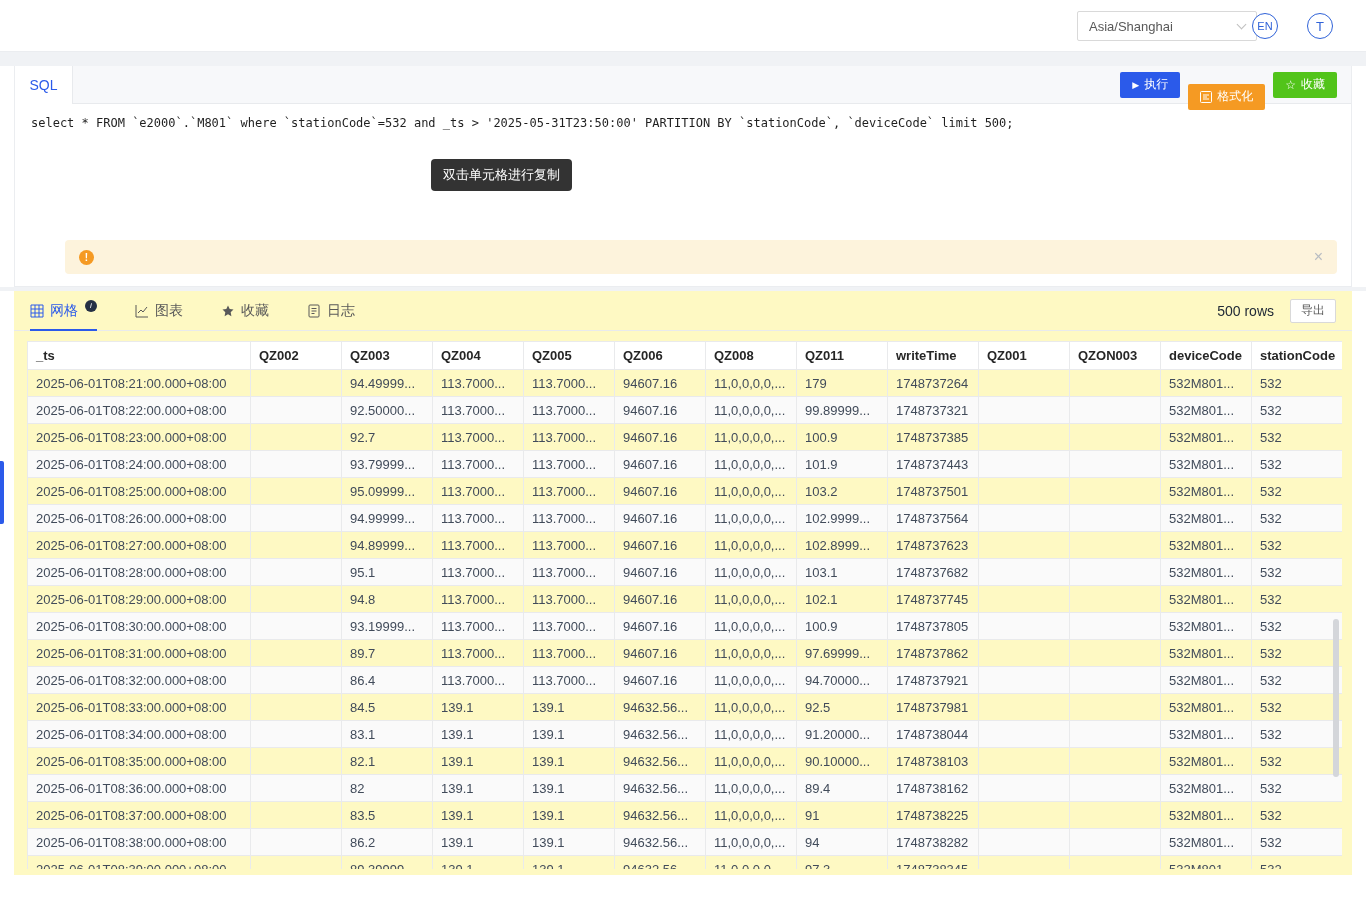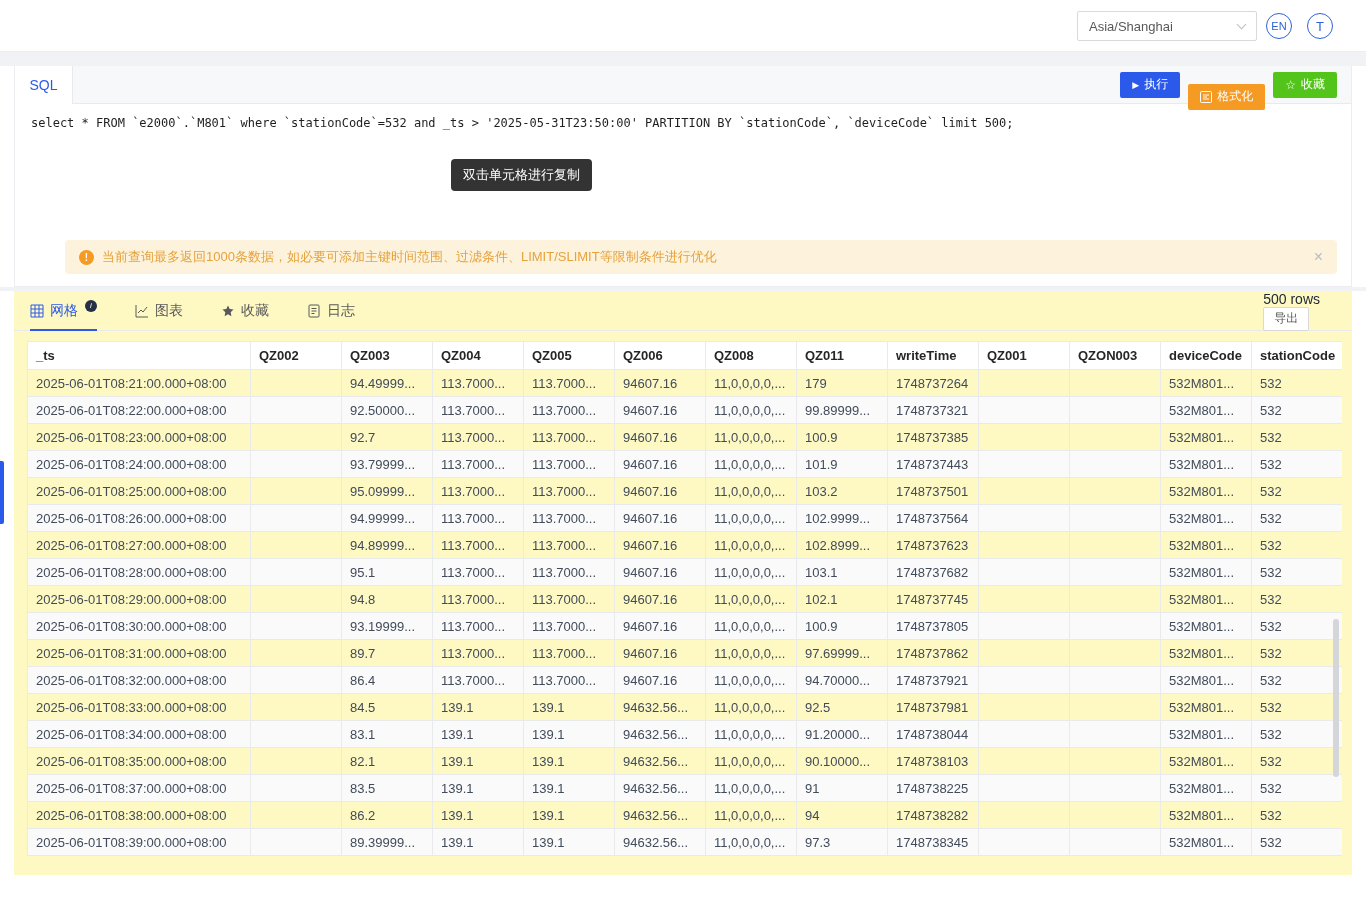--- a/index.html
+++ b/index.html
@@ -9,21 +9,21 @@
   
   .topbar { position:relative; height:52px; background:#fff; border-bottom:1px solid #ebedf0; }
   .tz-select { position:absolute; top:11px; right:109px; width:180px; height:30px;
     border:1px solid #d9d9d9; border-radius:2px; background:#fff; display:flex;
     align-items:center; justify-content:space-between; padding:0 11px; font-size:13px; color:#595959; cursor:pointer; }
   .chevron { width:7px; height:7px; border-right:1.5px solid #bfbfbf; border-bottom:1.5px solid #bfbfbf;
     transform:rotate(45deg); margin-top:-4px; }
   .badge { position:absolute; top:13px; width:26px; height:26px; border-radius:50%;
     border:1px solid #2f62d8; color:#2f62d8; display:flex; align-items:center; justify-content:center;
     font-size:11px; cursor:pointer; background:#fff; }
-  .badge-en { right:74px; }
+  .badge-en { right:88px; }
   .badge-user { right:33px; font-size:13px; }
 
   .gray-band { height:14px; background:#f0f2f5; }
 
   
   .sql-card { margin:0 14px; background:#fff; border:1px solid #ebedf0; border-top:none; }
   .sql-tabbar { height:38px; background:#f7f8fa; border-bottom:1px solid #e8eaed; display:flex; align-items:stretch; }
   .sql-tab { width:58px; background:#fff; color:#2b5aea; font-size:14px; display:flex;
     align-items:center; justify-content:center; border-right:1px solid #e8eaed; margin-bottom:-1px; cursor:pointer; }
   .sql-actions { margin-left:auto; display:flex; align-items:center; gap:8px; padding-right:14px; }
@@ -32,21 +32,21 @@
     font-family:"Liberation Sans", sans-serif; }
   .btn-exec { background:#2b5aea; }
   .btn-format { background:#f59a23;margin-top:24px; }
   .btn-fav { background:#52c41a; }
   .btn .mini { font-size:9px; }
   .btn .star { font-size:12px; line-height:1; }
 
   .editor { position:relative; height:136px; padding:12px 16px; }
   .sql-text { font-family:"DejaVu Sans Mono","Liberation Mono", monospace; font-size:12px;
     color:#1f1f1f; white-space:nowrap; }
-  .tooltip { position:absolute; left:436px; top:55px; background:rgba(0,0,0,0.8); color:#fff;
+  .tooltip { position:absolute; left:416px; top:55px; background:rgba(0,0,0,0.8); color:#fff;
     font-size:13px; padding:7px 12px; border-radius:4px; white-space:nowrap; }
 
   .warning { margin:0 14px 12px 50px; height:34px; background:#fdf3dc; border-radius:4px;
     display:flex; align-items:center; padding:0 14px; font-size:13px; color:#e6a23c; }
   .warn-icon { width:15px; height:15px; border-radius:50%; background:#f59a23; color:#fff;
     font-size:10px; font-weight:bold; display:flex; align-items:center; justify-content:center;
     margin-right:8px; flex:none; }
   .warn-close { margin-left:auto; color:#b8bcc2; font-size:16px; cursor:pointer; line-height:1; }
 
   .gap-band { height:4px; background:#f0f2f5; }
@@ -55,21 +55,21 @@
   .results-card { margin:0 14px; background:#fef9c3; height:584px; position:relative; }
   .tabsbar { height:40px; border-bottom:1px solid #e8eaed; display:flex; align-items:center; padding:0 16px; }
   .rtab { display:flex; align-items:center; gap:6px; margin-right:38px; font-size:14px;
     color:#595959; height:100%; position:relative; cursor:pointer; }
   .rtab svg { display:block; }
   .rtab.active { color:#2b5aea; }
   .rtab.active::after { content:""; position:absolute; left:0; right:0; bottom:-1px; height:2px; background:#2b5aea; }
   .info-dot { width:12px; height:12px; border-radius:50%; background:#253044; color:#fff;
     font-size:8px; display:flex; align-items:center; justify-content:center; transform:translateY(-5px);
     margin-left:1px; font-style:italic; }
-  .tabs-right { margin-left:auto; display:flex; align-items:flex-start;flex-direction:column; }
+  .tabs-right { margin-left:auto; display:flex; align-items:center; }
   .rowcount { font-size:14px; color:#202a36; margin-right:16px; }
   .btn-export { height:24px; border:1px solid #d9d9d9; border-radius:2px; background:#fff;
     color:#595959; font-size:12px; padding:0 10px; cursor:pointer; font-family:"Liberation Sans", sans-serif; }
 
   .table-wrap { margin:10px 10px 0 13px; width:1315px; height:528px; overflow:hidden; position:relative; }
   table { border-collapse:collapse; table-layout:fixed; width:1315px; }
   th, td { border:1px solid #e9eaec; height:27px; padding:0 8px; font-size:13px;
     white-space:nowrap; overflow:hidden; text-align:left; }
   th { color:#262626; font-weight:700; height:28px; background:#fff; }
   td { color:#414b5a; }
@@ -122,21 +122,20 @@
         <span>收藏</span>
       </button>
     </div>
   </div>
   <div class="editor">
     <div class="sql-text">select * FROM `e2000`.`M801` where `stationCode`=532 and _ts &gt; '2025-05-31T23:50:00' PARTITION BY `stationCode`, `deviceCode` limit 500;</div>
     <div class="tooltip">双击单元格进行复制</div>
   </div>
   <div class="warning">
     <span class="warn-icon">!</span>
-    <span>当前查询最多返回1000条数据，如必要可添加主键时间范围、过滤条件、LIMIT/SLIMIT等限制条件进行优化</span>
     <span class="warn-close">×</span>
   </div>
 </div>
 
 <div class="gap-band"></div>
 
 <div class="results-card">
   <div class="tabsbar">
     <div class="rtab active">
       <svg width="14" height="14" viewBox="0 0 14 14">
@@ -425,20 +424,35 @@
             <td>94632.56...</td>
             <td>11,0,0,0,0,...</td>
             <td>90.10000...</td>
             <td>1748738103</td>
             <td></td>
             <td></td>
             <td>532M801...</td>
             <td>532</td>
           </tr>
           <tr>
+            <td>2025-06-01T08:36:00.000+08:00</td>
+            <td></td>
+            <td>82</td>
+            <td>139.1</td>
+            <td>139.1</td>
+            <td>94632.56...</td>
+            <td>11,0,0,0,0,...</td>
+            <td>89.4</td>
+            <td>1748738162</td>
+            <td></td>
+            <td></td>
+            <td>532M801...</td>
+            <td>532</td>
+          </tr>
+          <tr>
             <td>2025-06-01T08:37:00.000+08:00</td>
             <td></td>
             <td>83.5</td>
             <td>139.1</td>
             <td>139.1</td>
             <td>94632.56...</td>
             <td>11,0,0,0,0,...</td>
             <td>91</td>
             <td>1748738225</td>
             <td></td>

